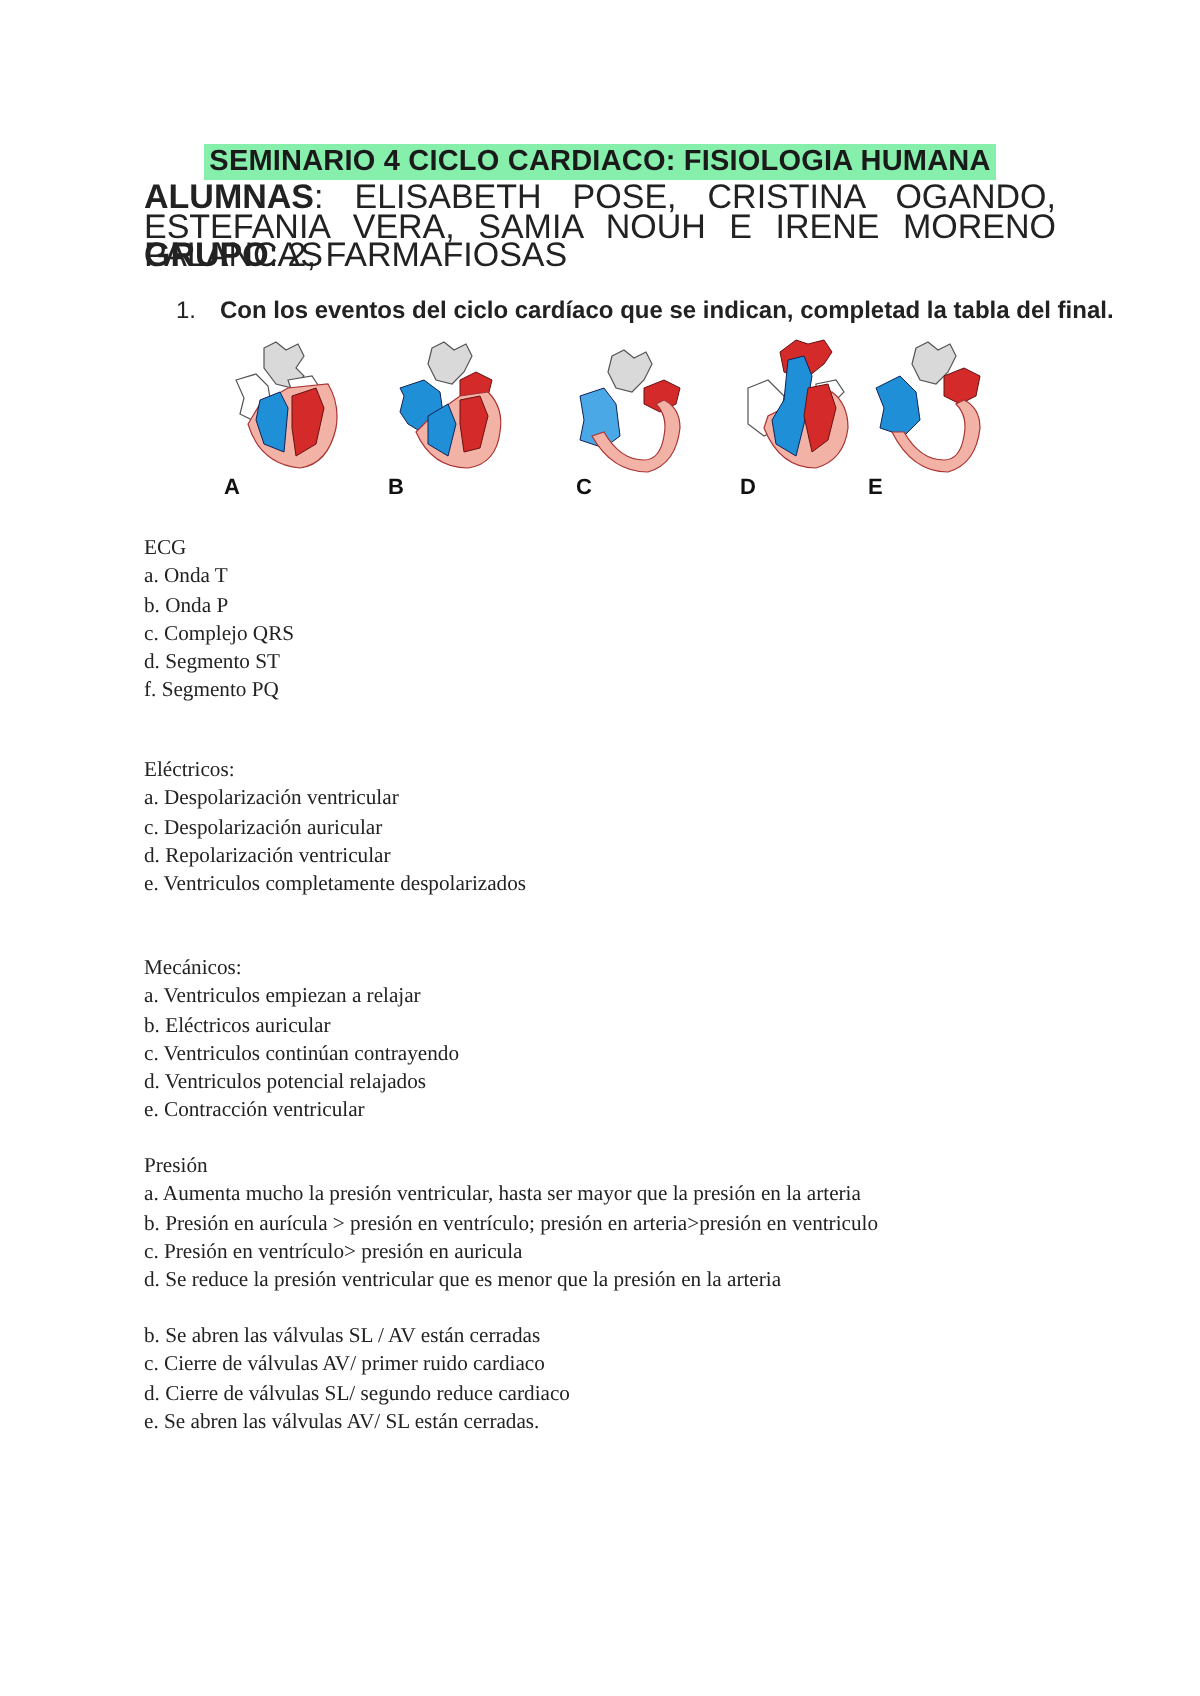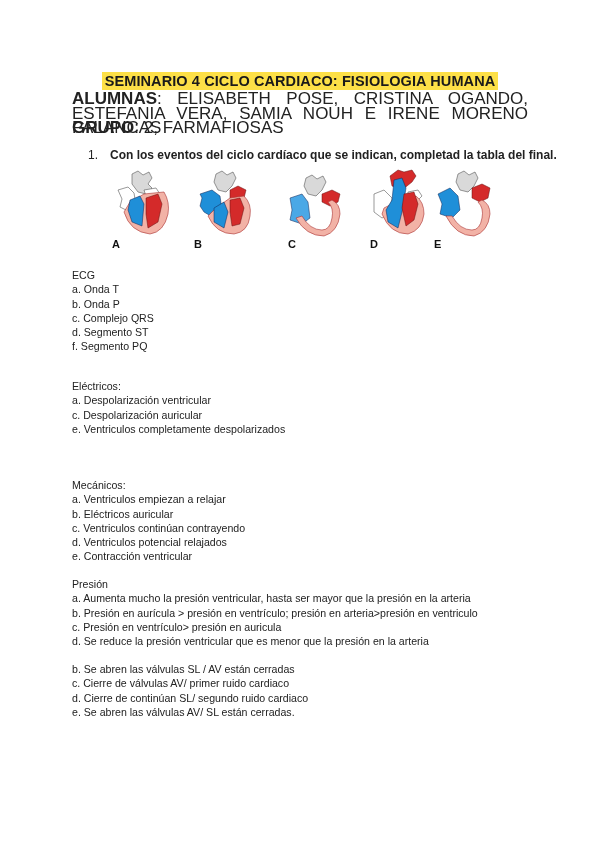--- a/index.html
+++ b/index.html
@@ -1,33 +1,33 @@
 <!DOCTYPE html>
 <html><head>
   <meta charset="utf-8">
   <style>
     html, body { margin: 0; padding: 0; background: #ffffff; }
     body { width: 600px; height: 848px; position: relative; overflow: hidden;
            font-family: "Liberation Sans", "DejaVu Sans", sans-serif; color: #222; }
     .page { position: absolute; left: 0; top: 0; width: 600px; height: 848px; }
     .title-wrap { position: absolute; top: 72px; left: 0; width: 600px; text-align: center; }
-    .title { display: inline-block; background: #fde047; font-weight: bold; font-size: 14.5px;
+    .title { display: inline-block; background: #86efac; font-weight: bold; font-size: 14.5px;
              padding: 1px 3px; letter-spacing: 0.1px; color: #1a1a1a; }
     .meta { position: absolute; left: 72px; width: 456px; font-size: 17px; line-height: 14.5px; }
     .meta .lbl { font-weight: bold; }
     .alumnas { top: 92px; text-align: justify; text-align-last: left; }
     .grupo { top: 121px; }
     .q1 { position: absolute; left: 88px; top: 148px; font-size: 12px; font-weight: bold; }
     .q1 .num { font-weight: normal; display: inline-block; width: 22px; }
     .hearts { position: absolute; top: 168px; left: 110px; width: 390px; height: 82px; }
     .heart { position: absolute; top: 0; width: 70px; height: 82px; }
     .heart svg { position: absolute; top: 0; left: 0; }
     .heart .letter { position: absolute; bottom: 0; font-weight: bold; font-size: 11px; color:#111; }
     .section { position: absolute; left: 72px; font-size: 10.6px; line-height: 14.3px; }
-    .section div { white-space: nowrap; }
+    .section div { white-space: nowrap; font-family: Liberation Serif, serif; }
   </style>
 </head>
 <body>
 
 <div class="page">
 
   <div class="title-wrap">
     <span class="title">SEMINARIO 4 CICLO CARDIACO: FISIOLOGIA HUMANA</span>
   </div>
 
@@ -107,20 +107,21 @@
     <div>b. Onda P</div>
     <div>c. Complejo QRS</div>
     <div>d. Segmento ST</div>
     <div>f. Segmento PQ</div>
   </div>
 
   <div class="section" style="top:379px;">
     <div>Eléctricos:</div>
     <div>a. Despolarización ventricular</div>
     <div>c. Despolarización auricular</div>
+    <div>d. Repolarización ventricular</div>
     <div>e. Ventriculos completamente despolarizados</div>
   </div>
 
   <div class="section" style="top:478px;">
     <div>Mecánicos:</div>
     <div>a. Ventriculos empiezan a relajar</div>
     <div>b. Eléctricos auricular</div>
     <div>c. Ventriculos continúan contrayendo</div>
     <div>d. Ventriculos potencial relajados</div>
     <div>e. Contracción ventricular</div>
@@ -130,17 +131,17 @@
     <div>Presión</div>
     <div>a. Aumenta mucho la presión ventricular, hasta ser mayor que la presión en la arteria</div>
     <div>b. Presión en aurícula &gt; presión en ventrículo; presión en arteria&gt;presión en ventriculo</div>
     <div>c. Presión en ventrículo&gt; presión en auricula</div>
     <div>d. Se reduce la presión ventricular que es menor que la presión en la arteria</div>
   </div>
 
   <div class="section" style="top:662px;">
     <div>b. Se abren las válvulas SL / AV están cerradas</div>
     <div>c. Cierre de válvulas AV/ primer ruido cardiaco</div>
-    <div>d. Cierre de continúan SL/ segundo ruido cardiaco</div>
+    <div>d. Cierre de válvulas SL/ segundo reduce cardiaco</div>
     <div>e. Se abren las válvulas AV/ SL están cerradas.</div>
   </div>
 
 </div>
 
 </body></html>

